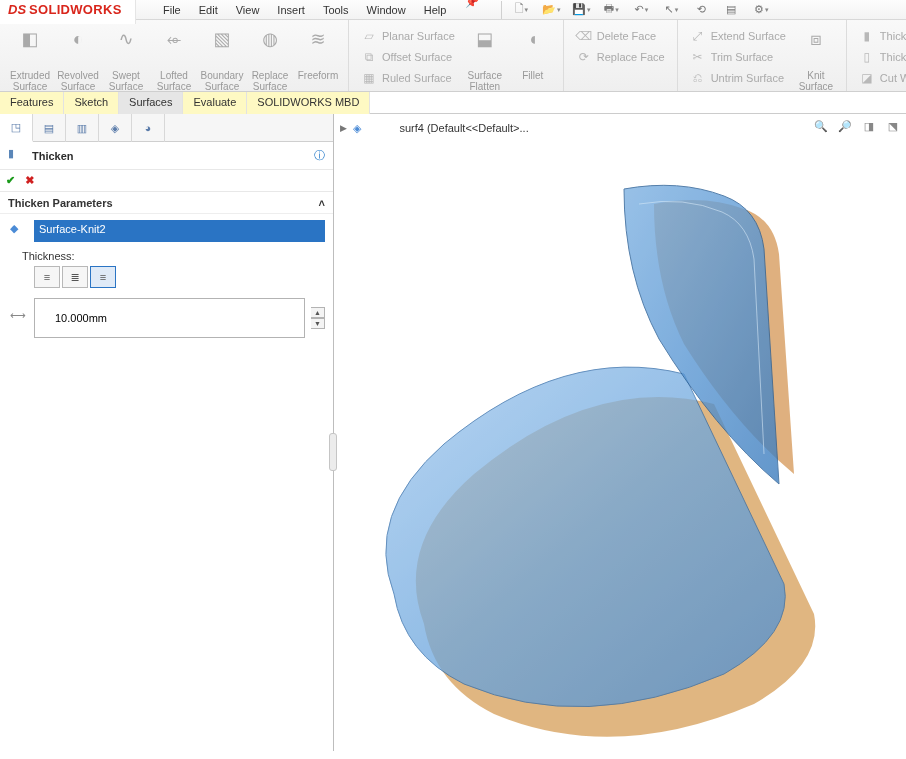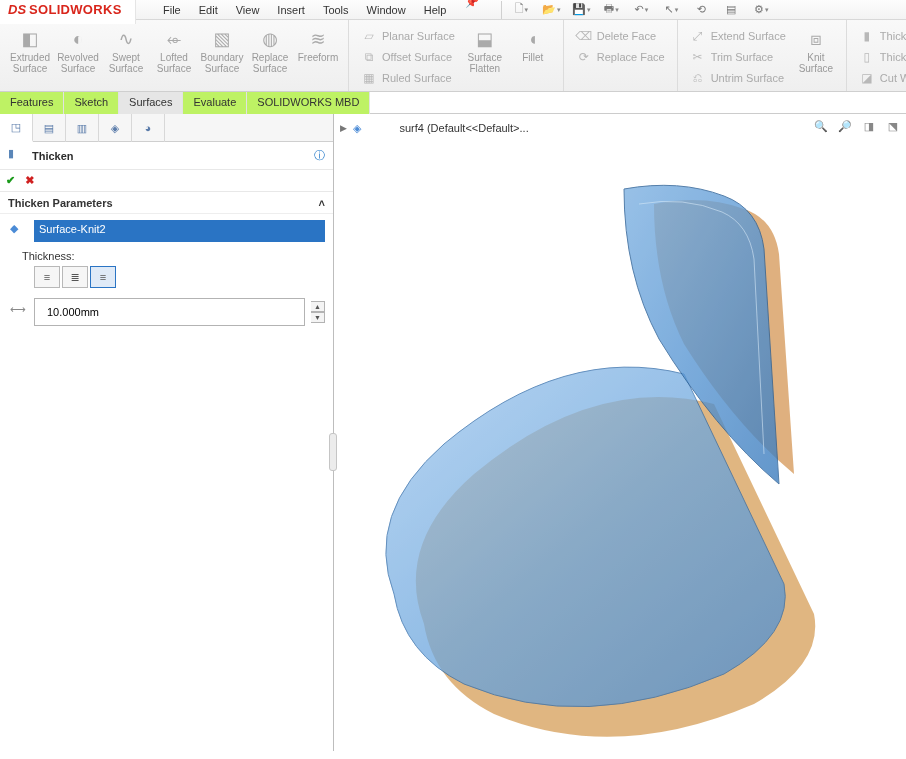--- a/index.html
+++ b/index.html
@@ -16,29 +16,29 @@
 .qat { display:flex; align-items:center; margin-left:18px; gap:4px;}
 .qat-btn { width:26px; height:22px; display:flex; align-items:center; justify-content:center; color:#777; position:relative;}
 .qat-btn .dd { font-size:7px; margin-left:1px; color:#888; }
 .qat-sep { width:1px; height:18px; background:#d0d0d0; margin:0 2px;}
 
 
 .ribbon { height: 72px; background: linear-gradient(#f9f9f9,#efefef); border-bottom: 1px solid #cfcfcf; display:flex; }
 .rib-group { display:flex; align-items:flex-start; padding:4px 6px 0 6px; border-right:1px solid #dcdcdc; }
 .rib-big { width:48px; text-align:center; color:#888; padding-top:2px;}
 .rib-big .ic { height:26px; font-size:18px; color:#aaa; display:flex; align-items:center; justify-content:center;}
-.rib-big .lbl { font-size:10px; line-height:11px; color:#999; margin-top:0;}
+.rib-big .lbl { font-size:10px; line-height:11px; color:#999; margin-top:18px;}
 .rib-col { display:flex; flex-direction:column; gap:1px; padding:2px 6px;}
 .rib-row { display:flex; align-items:center; height:20px; gap:5px; color:#555; font-size:11px; white-space:nowrap;}
 .rib-row.dis { color:#aaa;}
 .rib-row .ric { width:16px; height:16px; display:inline-flex; align-items:center; justify-content:center; color:#b8b8b8; font-size:12px;}
 
 
 .tabbar { height:22px; background:#fff; display:flex; border-bottom:1px solid #ccc;}
-.ftab { padding:0 10px; line-height:21px; height:22px; color:#333; border-right:1px solid #e2e2e2; background:#bef264; cursor:pointer;}
+.ftab { padding:0 10px; line-height:21px; height:22px; color:#333; border-right:1px solid #e2e2e2; background:#fef9c3; cursor:pointer;}
 .ftab.active { background:#e6e6e6; }
 
 
 .main { display:flex; height: calc(759px - 28px - 72px - 22px); }
 .panel { width: 334px; border-right:1px solid #bdbdbd; background:#fff; display:flex; flex-direction:column;}
 .viewport { flex:1; position:relative; background:#fff;}
 
 
 .ptabs { height:28px; display:flex; border-bottom:1px solid #cfcfcf; background:#f6f6f6;}
 .ptab { width:33px; height:28px; display:flex; align-items:center; justify-content:center; border-right:1px solid #d8d8d8; color:#5b7caa; cursor:pointer;}
@@ -60,21 +60,21 @@
 .pbody { padding:6px 8px 8px 10px;}
 .selrow { display:flex; align-items:flex-start; gap:6px; }
 .selico { width:18px; height:18px; color:#4b8bd6; margin-top:2px;}
 .selbox { flex:1; height:22px; border:1px solid #2a74c4; background:#2a74c4; color:#fff; padding:2px 4px; font-size:11px;}
 .lbl-small { font-size:11px; color:#333; margin:8px 0 4px 12px;}
 .tbtns { display:flex; gap:2px; margin-left:24px;}
 .tbtn { width:26px; height:22px; border:1px solid #b8b8b8; background:#f6f6f6; display:flex; align-items:center; justify-content:center; font-size:11px; color:#555;}
 .tbtn.sel { border-color:#2a74c4; background:#dfeaf7;}
 .dimrow { display:flex; align-items:center; gap:6px; margin-top:10px;}
 .dimico { width:18px; height:18px; color:#888;}
-.diminput { flex:1; height:28px; border:1px solid #b3b3b3; padding:0 12px; font-size:11px; position:relative;}
+.diminput { flex:1; height:40px; border:1px solid #b3b3b3; padding:0 20px; font-size:11px; position:relative;}
 .spinner { width:14px; height:22px; display:flex; flex-direction:column;}
 .spin { flex:1; border:1px solid #b3b3b3; border-left:none; display:flex; align-items:center; justify-content:center; font-size:7px; color:#555; background:#f4f4f4;}
 
 
 .vp-top { height:28px; display:flex; align-items:center; padding:0 6px; gap:6px;}
 .vp-top .tri { color:#777; font-size:9px;}
 .vp-top .cube { color:#4b8bd6;}
 .vp-top .doc { color:#333;margin-left:32px;}
 .vp-icons { position:absolute; top:3px; right:4px; display:flex; gap:6px; color:#888;}
 .vp-icons span { width:18px; height:18px; display:inline-flex; align-items:center; justify-content:center;}

